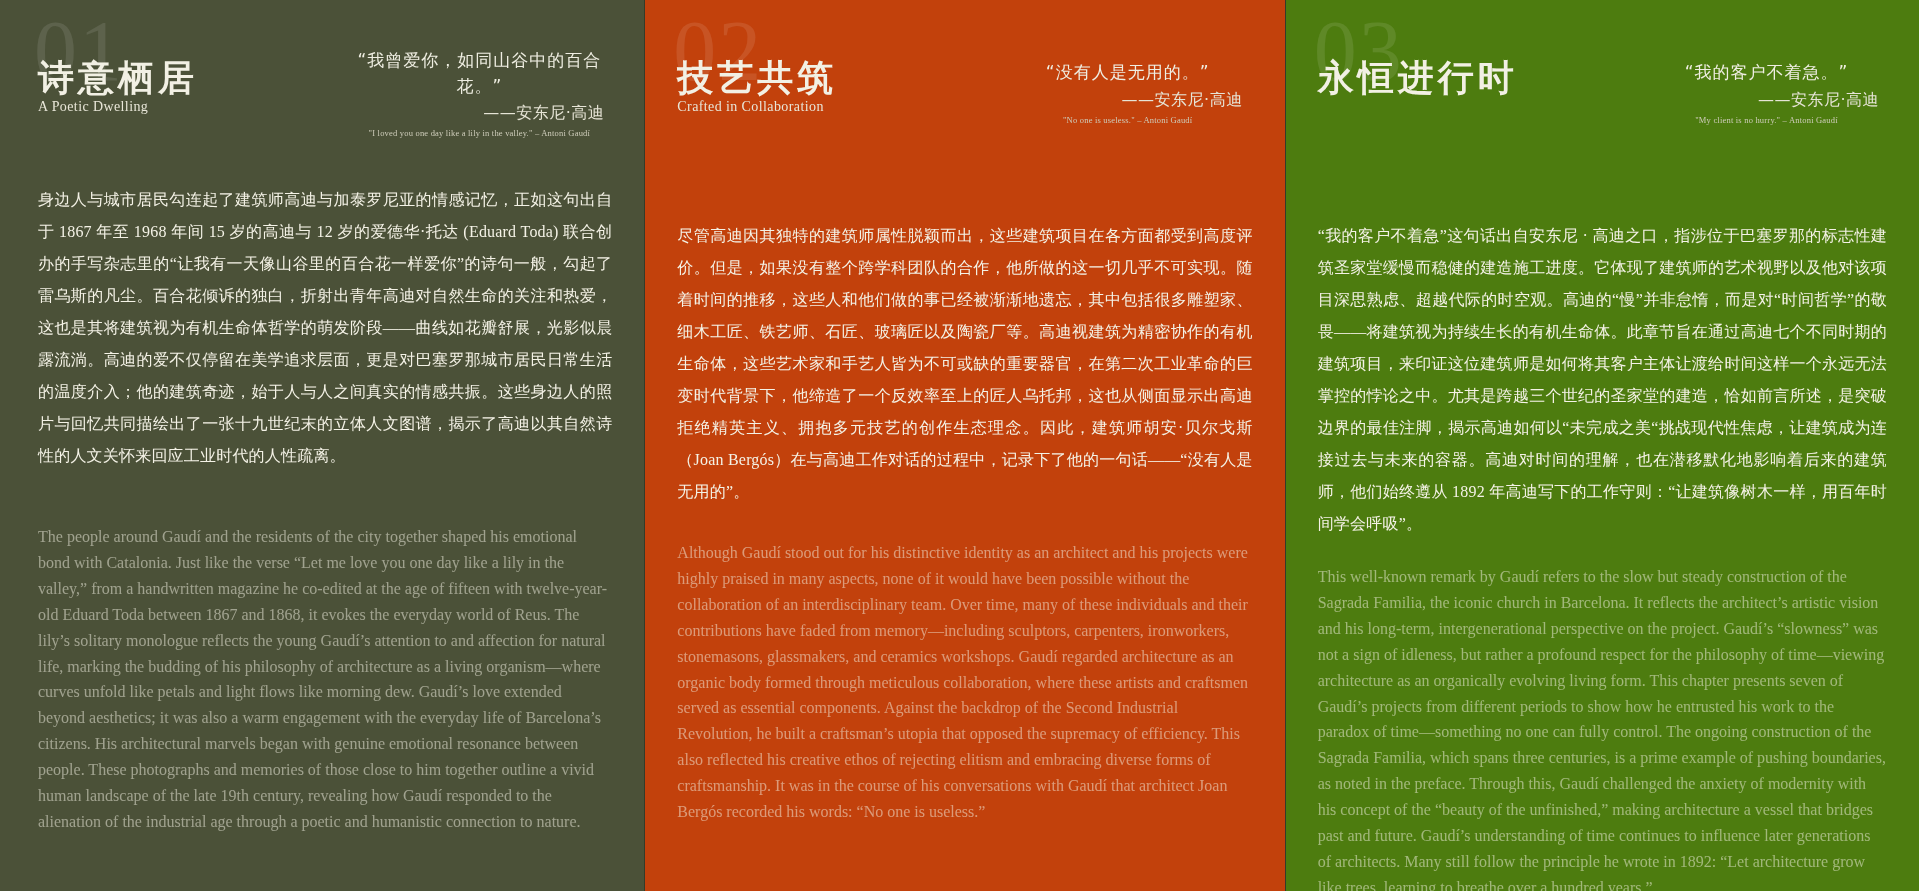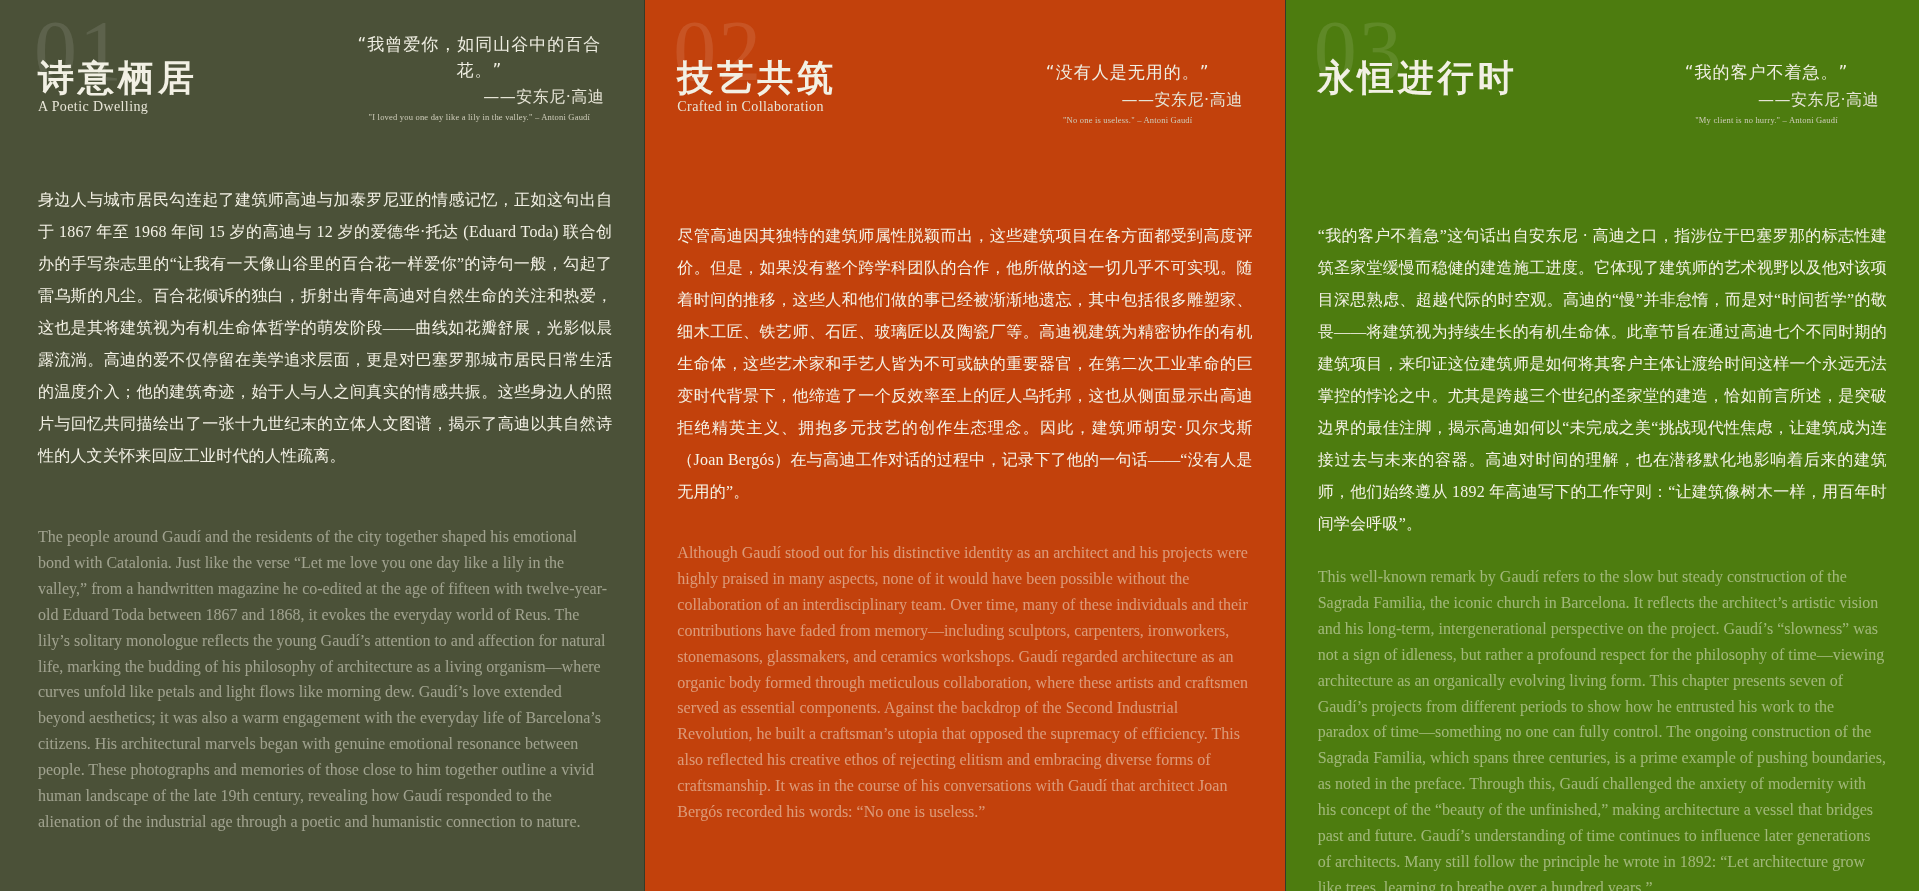--- a/index.html
+++ b/index.html
@@ -69,21 +69,21 @@
     letter-spacing:0.4px;
   }
 
   .quote-block {
     position:absolute;
     right:0;
     top:50px;
     text-align:center;
     width:270px;
   }
-  .col-1 .quote-block { top:32px; right:8px; width:250px; }
+  .col-1 .quote-block { top:48px; right:8px; width:250px; }
   .col-2 .quote-block { top:60px; right:10px; width:230px; }
   .col-3 .quote-block { top:60px; right:8px; width:225px; }
 
   .quote-cn {
     font-family:"DejaVu Sans", sans-serif;
     font-size:17px;
     color:#efeee2;
     line-height:1.5;
     letter-spacing:1px;
   }

